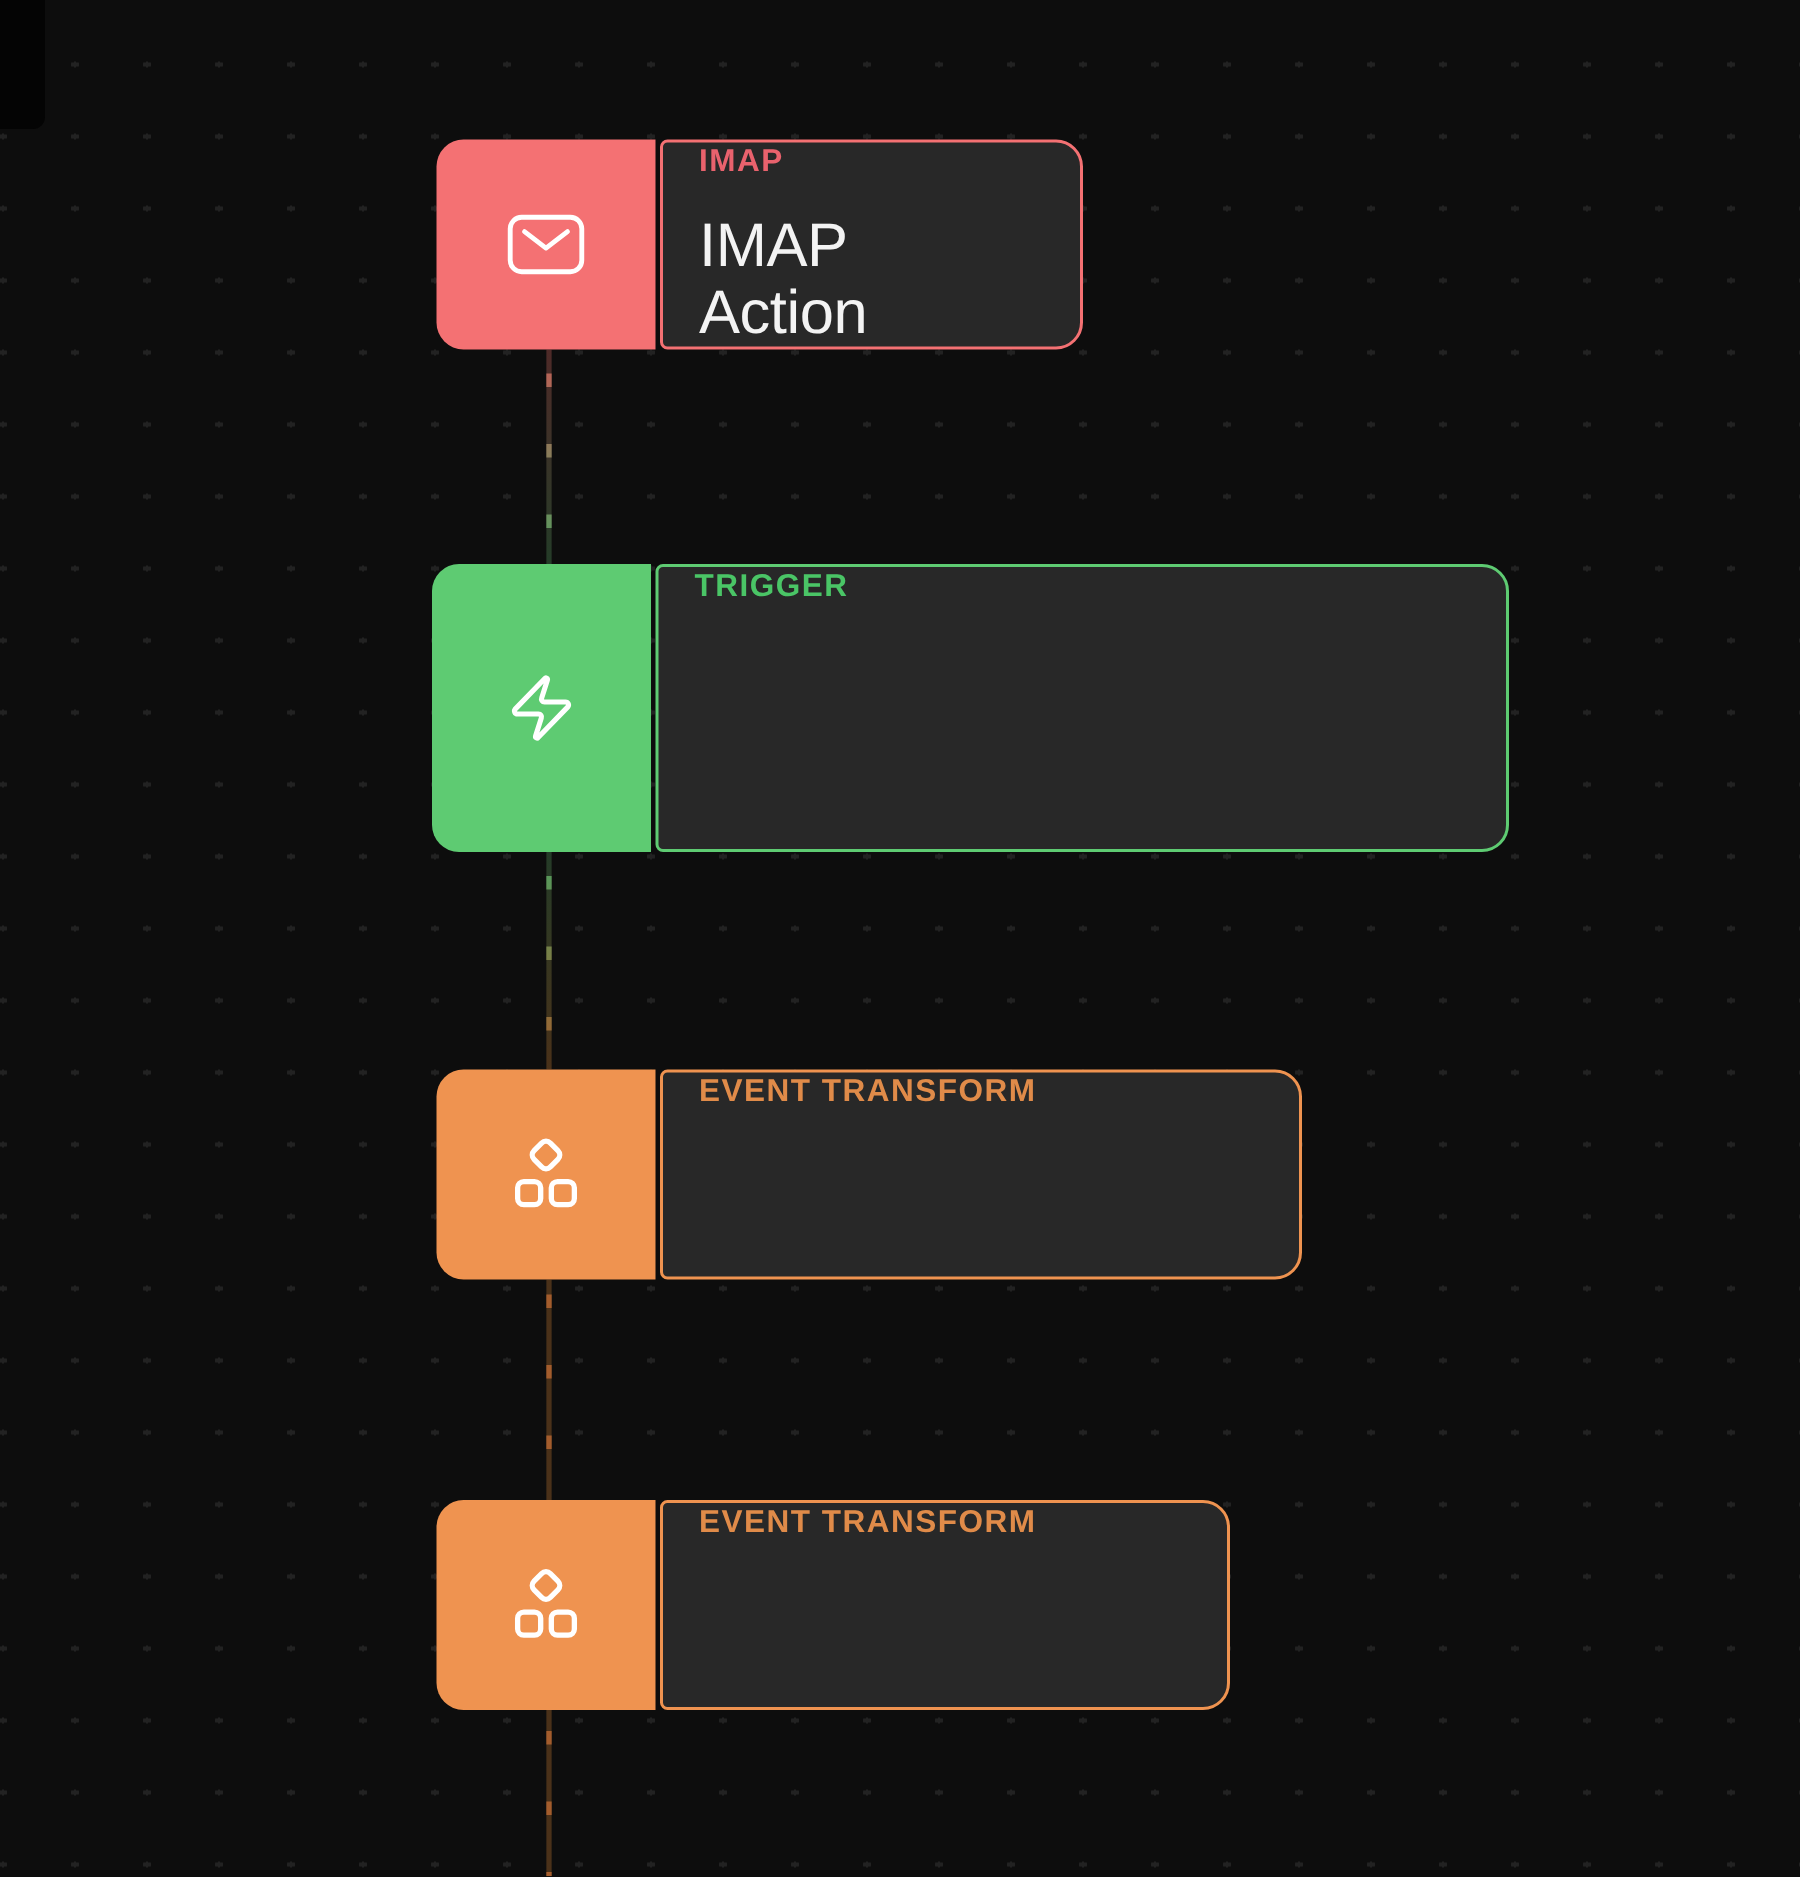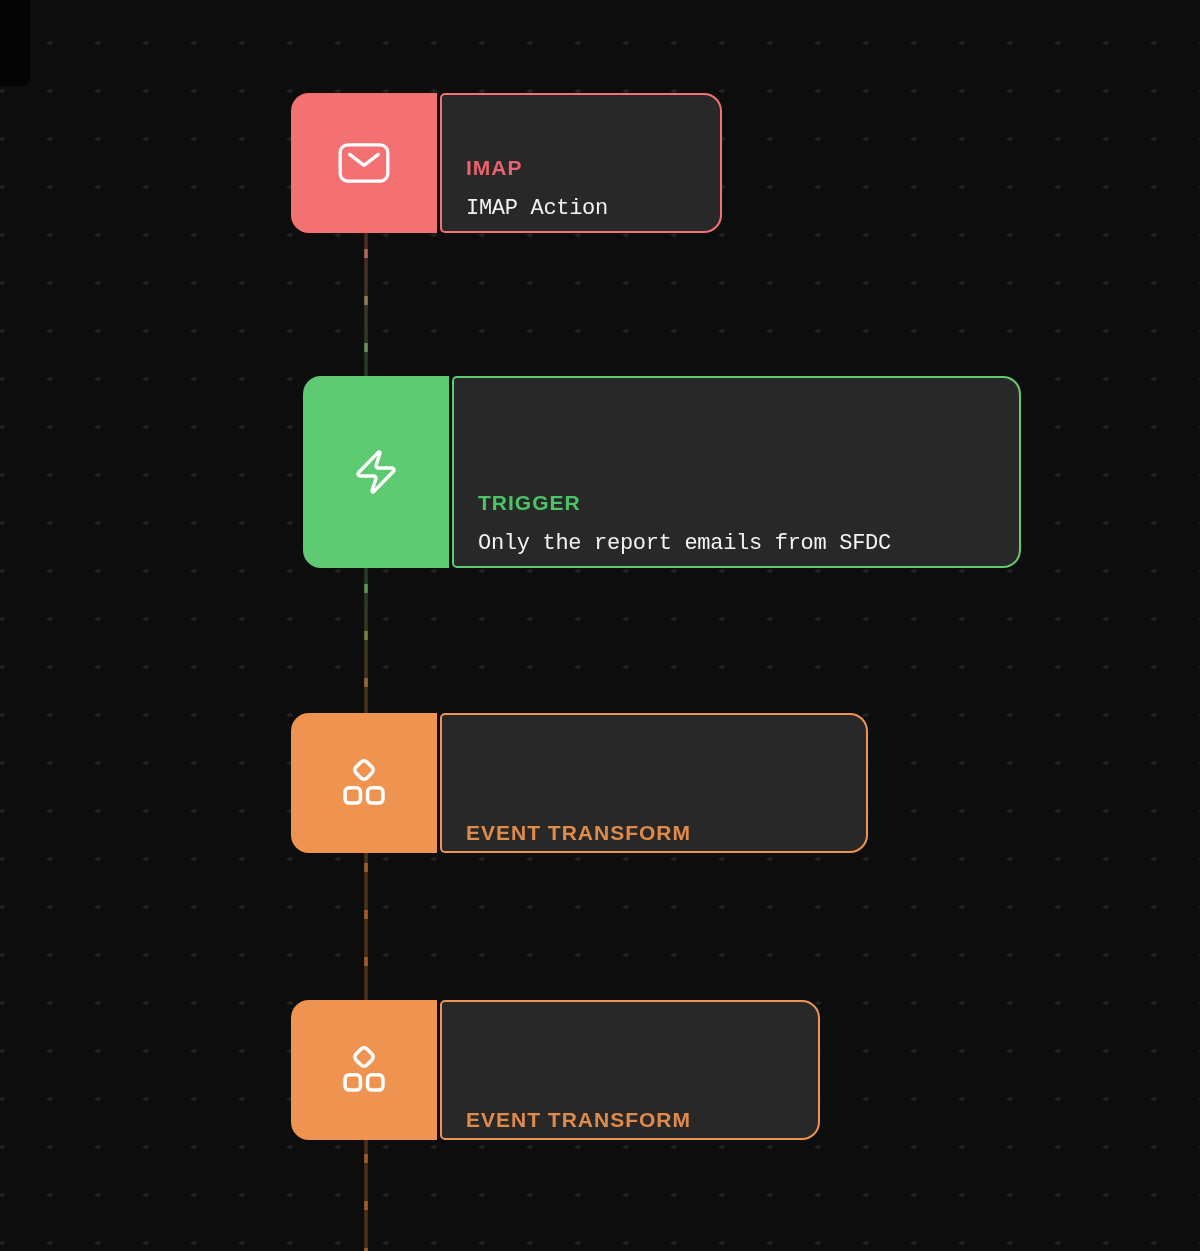--- a/index.html
+++ b/index.html
@@ -28,36 +28,36 @@
     width:146px;
     flex:0 0 146px;
     border-radius:18px 0 0 18px;
     display:flex;align-items:center;justify-content:center;
   }
   .body{
     flex:1 1 auto;
     background:#282828;
     border:2px solid;
     border-radius:5px 18px 18px 5px;
-    display:flex;flex-direction:column;justify-content:flex-end;
+    display:flex;flex-direction:column;justify-content:space-between;
     padding:0 46px 0 24px;
     box-sizing:border-box;
   }
   .label{
     font-family:"Liberation Sans", sans-serif;
     font-weight:700;
     font-size:21px;
     letter-spacing:1px;
     line-height:26px;
     margin-bottom:5px;
   }
   .title{
-    font-family:Liberation Mono, monospace;
+    font-family:Liberation Sans, sans-serif;
     font-weight:400;
-    font-size:22px;
+    font-size:41px;
     letter-spacing:-0.3px;
     line-height:45px;
     color:#f3f3f3;
   }
   .connector{position:absolute;left:362px;}
   .icon-svg{display:block;}
 </style>
 </head>
 <body>
 
@@ -131,29 +131,28 @@
         <rect x="3" y="3" width="50" height="38" rx="8" fill="none" stroke="#ffffff" stroke-width="3.4"></rect>
         <path d="M13 13 L28 24.5 L43 13" fill="none" stroke="#ffffff" stroke-width="3.4" stroke-linecap="round" stroke-linejoin="round"></path>
       </svg>
     </div>
     <div class="body" style="border-color: rgb(244, 113, 115);">
       <div class="label" style="color: rgb(233, 98, 109);">IMAP</div>
       <div class="title">IMAP Action</div>
     </div>
   </div>
 
-  <div class="node" style="left:303px;top:376px;width:718px;height:192px">
+  <div class="node" style="left:288px;top:376px;width:718px;height:192px">
     <div class="tile" style="background-color: rgb(94, 203, 114);">
       <svg class="icon-svg" width="48" height="52" viewBox="0 0 24 24">
         <path d="M4 14a1 1 0 0 1-.78-1.63l9.9-10.2a.5.5 0 0 1 .86.46l-1.92 6.02A1 1 0 0 0 13 10h7a1 1 0 0 1 .78 1.63l-9.9 10.2a.5.5 0 0 1-.86-.46l1.92-6.02A1 1 0 0 0 11 14z" fill="none" stroke="#ffffff" stroke-width="1.7" stroke-linecap="round" stroke-linejoin="round"></path>
       </svg>
     </div>
     <div class="body" style="border-color: rgb(94, 203, 114);">
       <div class="label" style="color: rgb(74, 197, 102);">TRIGGER</div>
-      <div class="title">Only the report emails from SFDC</div>
     </div>
   </div>
 
   <div class="node" style="left:291px;top:713px;width:577px;height:140px">
     <div class="tile" style="background-color: rgb(239, 147, 80);">
       <svg class="icon-svg" width="52" height="52" viewBox="0 0 44 44">
         <rect x="15.5" y="4.5" width="13" height="13" rx="3.5" transform="rotate(45 22 11)" fill="none" stroke="#ffffff" stroke-width="3"></rect>
         <rect x="6" y="26" width="13" height="13" rx="3.5" fill="none" stroke="#ffffff" stroke-width="3"></rect>
         <rect x="25" y="26" width="13" height="13" rx="3.5" fill="none" stroke="#ffffff" stroke-width="3"></rect>
       </svg>

